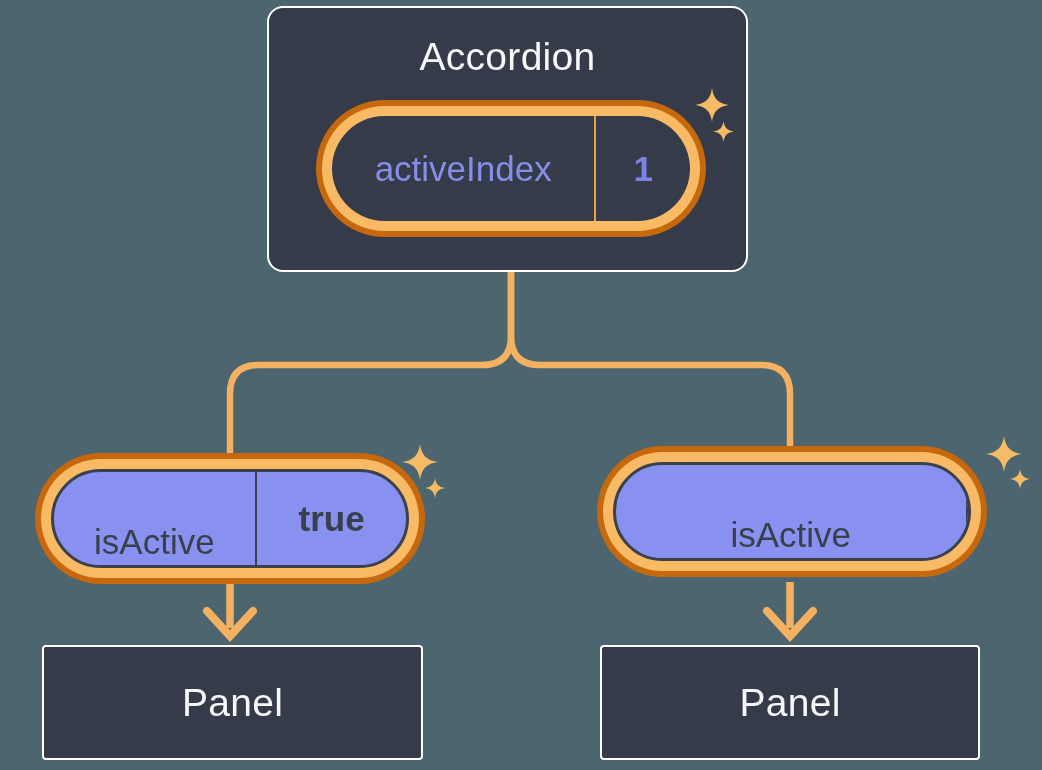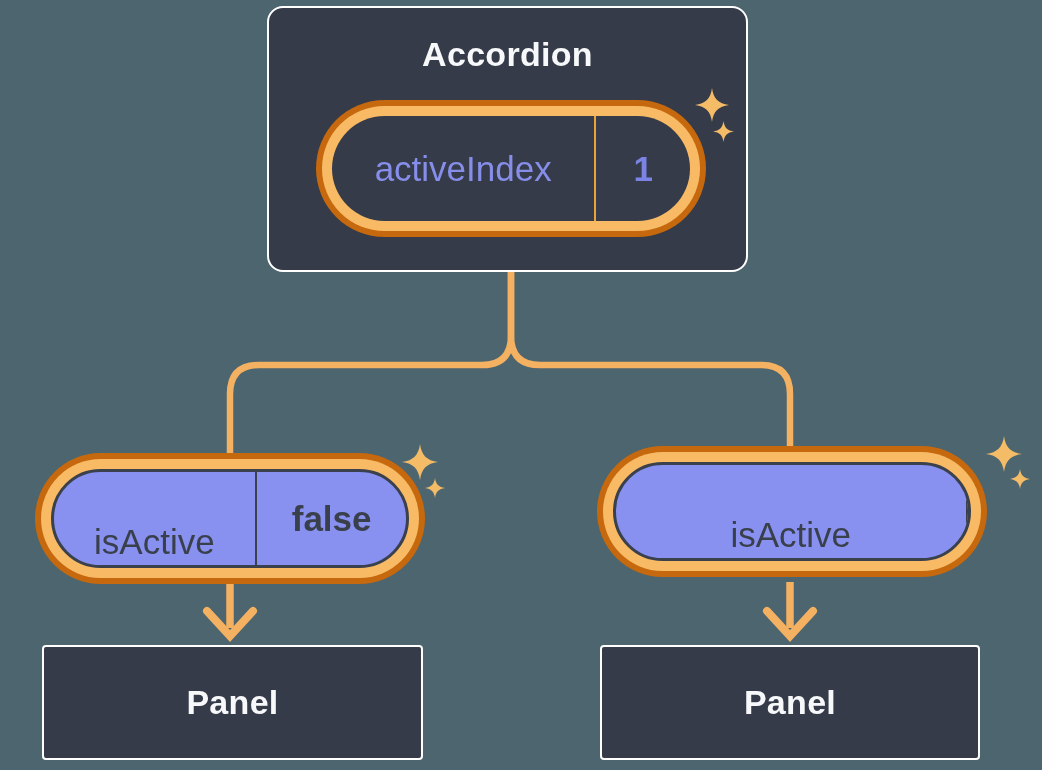--- a/index.html
+++ b/index.html
@@ -26,21 +26,21 @@
   #connector-layer{position:absolute;left:0;top:0;width:1042px;height:770px;}
   .line-path{fill:none;stroke:var(--line);stroke-width:6.5;stroke-linecap:butt;}
   .arrow-shaft{fill:none;stroke:var(--line);stroke-width:7.5;stroke-linecap:butt;}
   .arrow-head{fill:none;stroke:var(--line);stroke-width:8;stroke-linecap:round;stroke-linejoin:miter;}
 
   
   .node{position:absolute;background:var(--node-bg);border:2.5px solid var(--node-border);
         box-sizing:border-box;display:flex;align-items:center;justify-content:center;}
   #accordion-node{left:267px;top:6px;width:481px;height:266px;border-radius:16px;
         flex-direction:column;justify-content:flex-start;}
-  .node-title{color:var(--text-light);font-size:34px;font-weight:700;letter-spacing:.3px;}
+  .node-title{color:var(--text-light);font-size:39px;font-weight:400;letter-spacing:.3px;}
   #accordion-node .node-title{margin-top:27px;}
   .panel-node{border-radius:4px;}
   #panel-left{left:42px;top:645px;width:381px;height:115px;}
   #panel-right{left:600px;top:645px;width:380px;height:115px;}
 
   
   .pill{position:absolute;border-radius:999px;background:var(--ring-outer);padding:6px;box-sizing:border-box;}
   .pill-mid{background:var(--ring-inner);border-radius:999px;padding:10px;width:100%;height:100%;box-sizing:border-box;}
   .pill-inner{border-radius:999px;width:100%;height:100%;box-sizing:border-box;display:flex;
               align-items:stretch;overflow:hidden;}
@@ -96,21 +96,21 @@
         <div class="pill-cell cell-value prop-value">1</div>
       </div>
     </div>
   </div>
 
   <div id="left-pill" class="pill">
     <div class="pill-mid">
       <div class="pill-inner purple">
         <div class="pill-cell cell-name prop-name">isActive</div>
         <div class="divider-dark"></div>
-        <div class="pill-cell cell-value prop-value">false</div>
+        <div class="pill-cell cell-value prop-value">true</div>
       </div>
     </div>
   </div>
 
   <div id="right-pill" class="pill">
     <div class="pill-mid">
       <div class="pill-inner purple">
         <div class="pill-cell cell-name prop-name">isActive</div>
         <div class="divider-dark"></div>
       </div>

